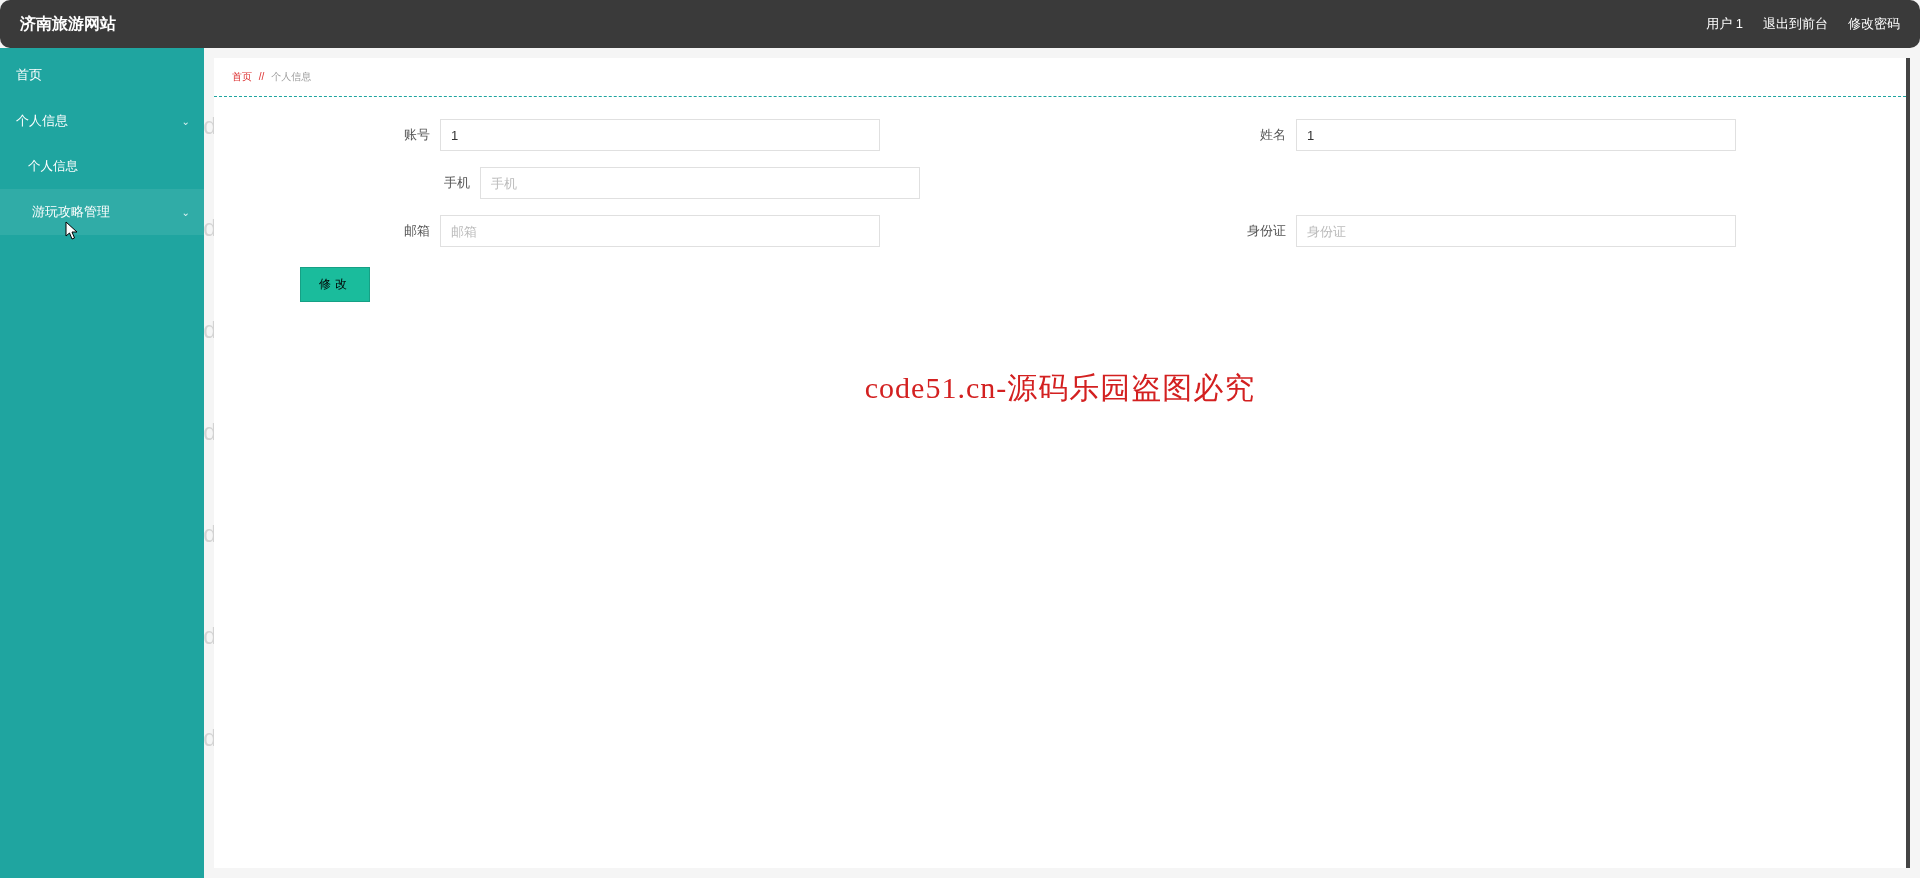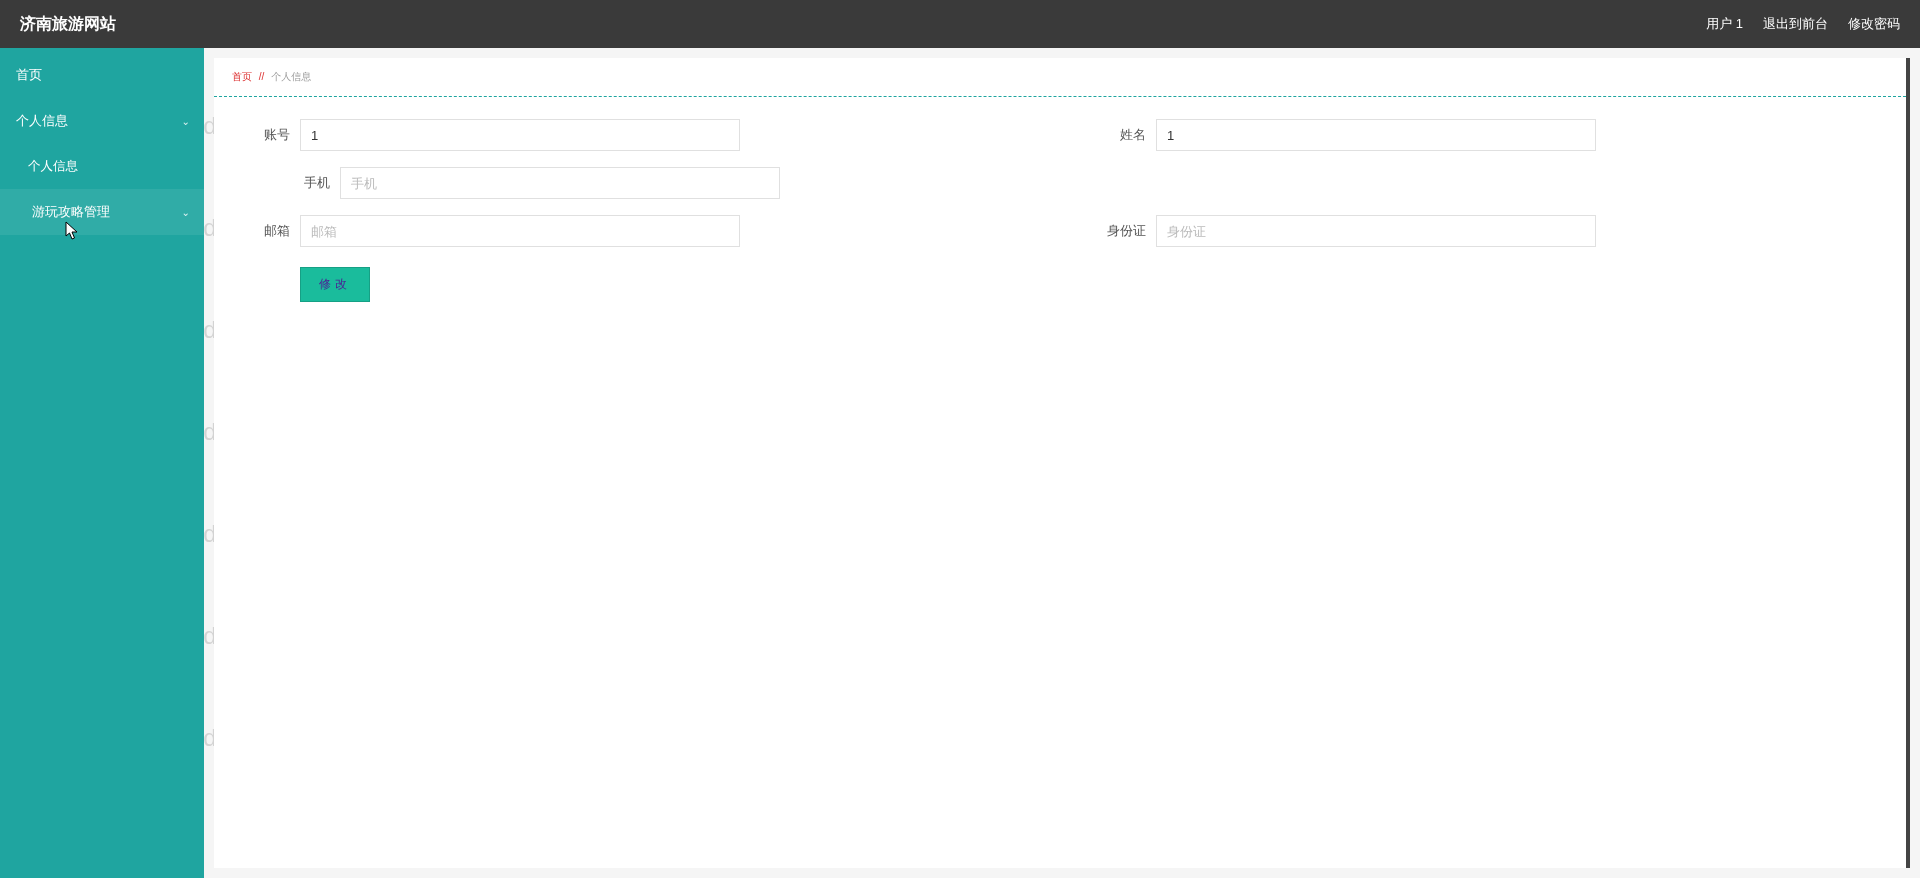--- a/index.html
+++ b/index.html
@@ -6,20 +6,21 @@
     body { font-family: "Microsoft YaHei", Arial, sans-serif; font-size: 13px; background: #f5f5f5; overflow: hidden; }
     
     .header {
       height: 48px;
       background: #3a3a3a;
       display: flex;
       align-items: center;
       justify-content: space-between;
       padding: 0 20px;
       color: #fff;
+      border-radius: 10px;
     }
     .header .brand { font-size: 16px; font-weight: bold; }
     .header .right { display: flex; gap: 20px; font-size: 13px; }
     .header .right span { cursor: pointer; }
 
     .layout { display: flex; height: calc(100vh - 48px); }
     
     .sidebar {
       width: 204px;
       background: #1fa5a0;
@@ -56,21 +57,21 @@
       padding: 12px 18px;
       font-size: 10px;
       border-bottom: 1px dashed #1fa5a0;
     }
     .breadcrumb .bc-home { color: #d33; }
     .breadcrumb .sep { color: #d33; margin: 0 4px; }
     .breadcrumb .bc-current { color: #999; }
 
     .form-area { padding: 22px 30px; }
     .form-row { display: flex; margin-bottom: 16px; align-items: center; }
-    .form-col { display: flex; align-items: center; width: 50%; }
+    .form-col { display: flex; align-items: center; width: 50%; justify-content: center; }
     .form-col.left { padding-right: 40px; }
     .form-col.right { padding-left: 40px; }
     .form-label { width: 56px; text-align: right; padding-right: 10px; color: #555; font-size: 13px; }
     .form-input {
       flex: 1;
       max-width: 440px;
       height: 32px;
       border: 1px solid #e0e0e0;
       padding: 0 10px;
       font-size: 13px;
@@ -91,21 +92,21 @@
     }
     .select-wrap { position: relative; display: inline-block; }
     .select-wrap .sel-arrow {
       position: absolute; right: 8px; top: 50%; transform: translateY(-50%);
       font-size: 10px; color: #999; pointer-events: none;
     }
     .btn-submit {
       display: inline-block;
       background: #1abc9c;
       border: 1px solid #16a085;
-      color: #4c1d95;
+      color: #000000;
       padding: 8px 18px;
       font-size: 12px;
       cursor: pointer;
       margin-left: 56px;
       margin-top: 4px;
       letter-spacing: 4px;
     }
 
     .watermark-layer {
       position: fixed; inset: 0; pointer-events: none; z-index: 0;
@@ -254,19 +255,20 @@
             <div class="form-label">身份证</div>
             <input class="form-input" placeholder="身份证" style="">
           </div>
         </div>
 
         <div class="form-row">
           <button class="btn-submit">修改</button>
         </div>
       </div>
 
+      <div class="center-mark">code51.cn-源码乐园盗图必究</div>
     </div>
   </div>
 </div>
 
 <svg class="cursor-img" width="18" height="22">
   <path d="M1 1 L1 15 L4.5 12 L7 18 L9.5 17 L7 11 L12 11 Z" fill="#fff" stroke="#000" stroke-width="1"></path>
 </svg>
 
 </body></html>

